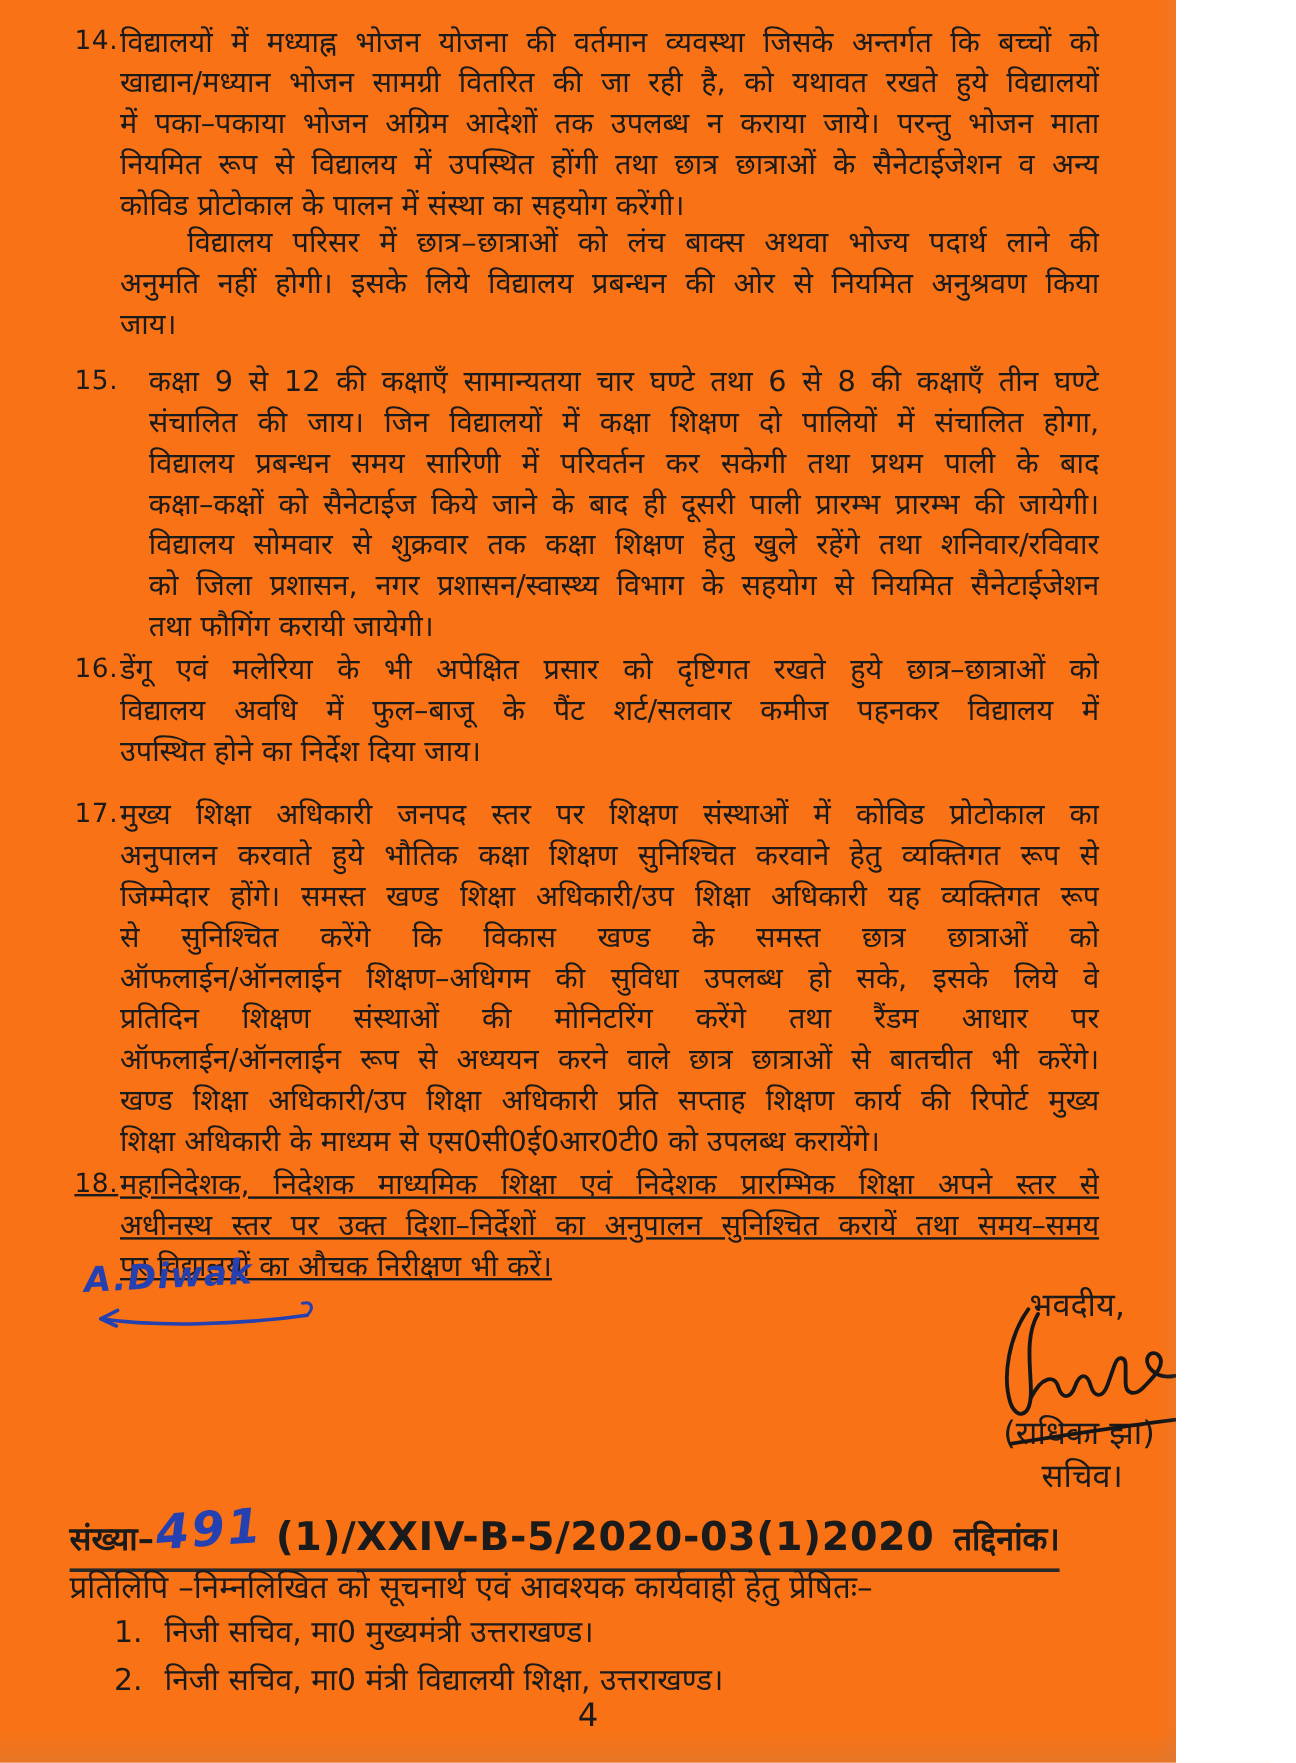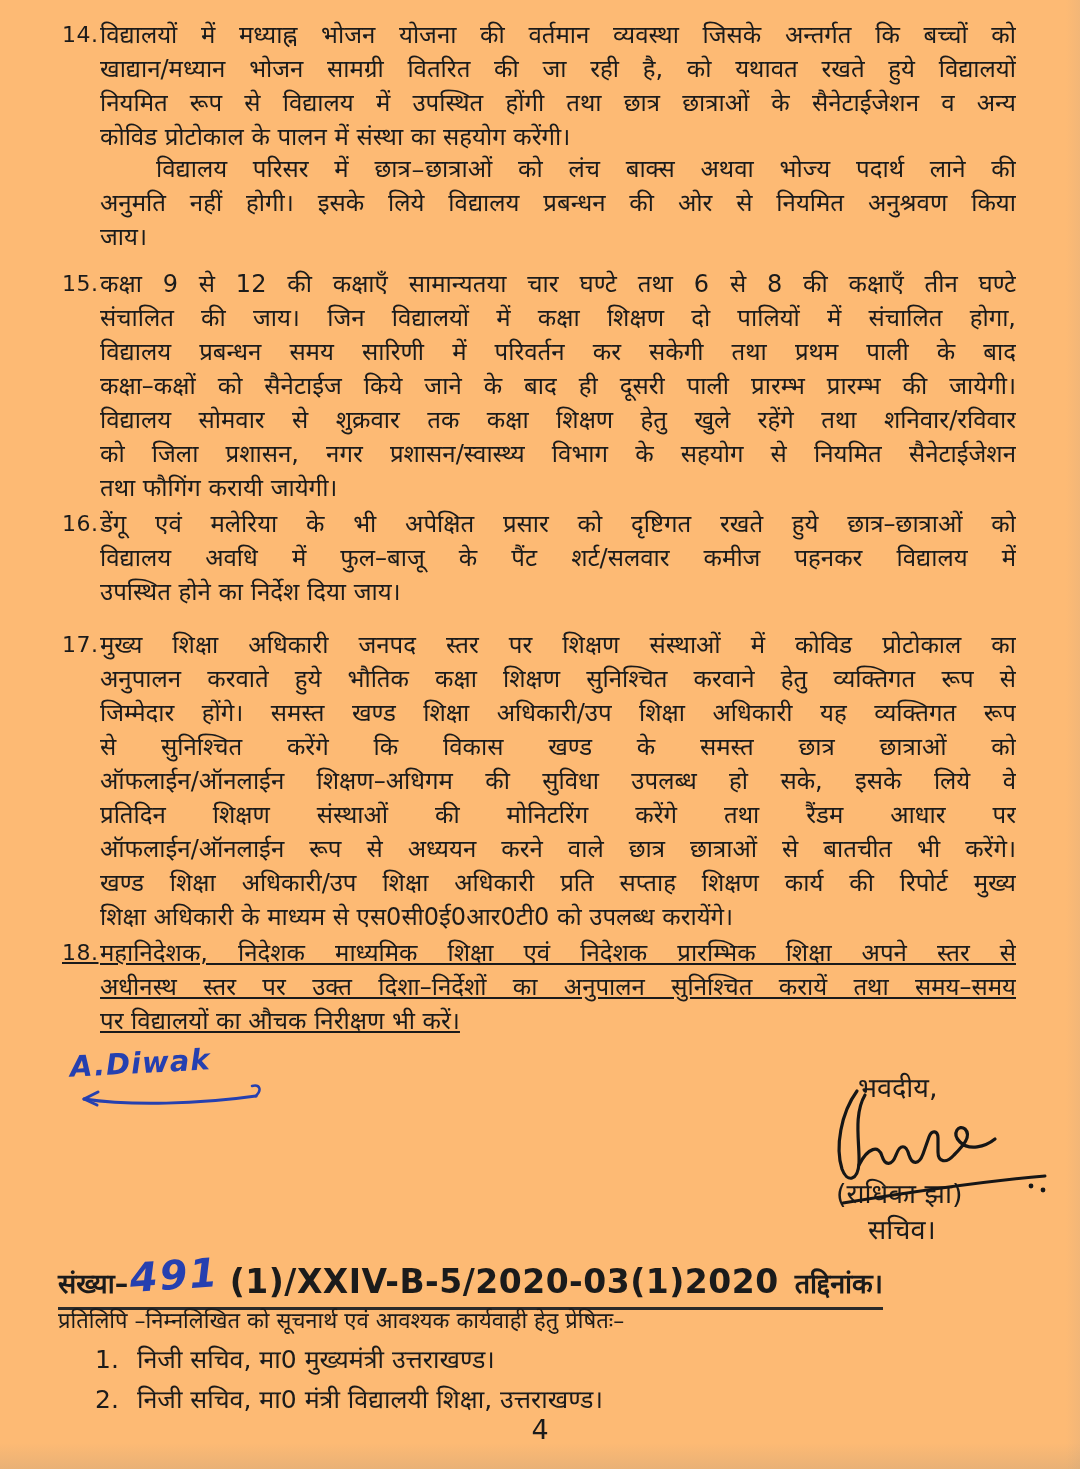--- a/index.html
+++ b/index.html
@@ -1,24 +1,24 @@
 <!DOCTYPE html>
 <html lang="hi"><head>
 <meta charset="utf-8">
 <style>
   html,body{margin:0;padding:0;background:#ffffff;}
   body{font-family:"DejaVu Sans","Liberation Sans",sans-serif;color:#1b1b1b;}
-  .page{position:relative;width:1080px;height:1469px;background:#fdba74;overflow:hidden;}
+  .page{position:relative;width:980px;height:1469px;background:#f97316;overflow:hidden;}
 
   
   .doc-body{position:absolute;top:18px;left:62px;right:64px;}
   .item{display:flex;margin-top:2px;}
   .item:first-child{margin-top:0;}
   .item:nth-child(2){margin-top:0;font-family:Liberation Mono, monospace;}
-  .item:nth-child(3){margin-top:11px;}
+  .item:nth-child(3){margin-top:11px;gap:24px;}
   .item:nth-child(4){margin-top:2px;}
   .item:nth-child(5){margin-top:19px;}
   .item:nth-child(6){margin-top:2px;text-decoration:underline;}
   .num{flex:none;width:38px;font-size:22px;line-height:34px;letter-spacing:0.5px;}
   .lines{flex:1;min-width:0;}
   .line{height:34px;line-height:34px;font-size:24px;text-align:justify;text-align-last:justify;overflow:hidden;white-space:normal;}
   .line.last{text-align-last:left;}
   .line.indent{text-indent:56px;}
 
   
@@ -35,21 +35,21 @@
   .sig-svg{position:absolute;left:835px;top:1085px;}
 
   
   .num-line{position:absolute;left:58px;top:1256px;white-space:nowrap;}
   .num-line-inner{display:inline-block;border-bottom:3px solid #2a2a2a;padding-bottom:5px;}
   .nl-prefix{font-size:27px;font-weight:bold;}
   .hand-num{display:inline-block;font-size:40px;font-style:italic;font-weight:bold;
     transform:rotate(-4deg) translateY(-4px);margin:0 10px 0 2px;letter-spacing:2px;}
   .nl-ref{font-size:33px;font-weight:bold;letter-spacing:0.5px;}
   .nl-suffix{font-size:27px;font-weight:bold;margin-left:16px;}
-  .copy-heading{position:absolute;left:58px;top:1304px;font-size:22px;white-space:nowrap;}
+  .copy-heading{position:absolute;left:58px;top:1304px;font-size:26px;white-space:nowrap;}
   .copy-list{position:absolute;left:95px;top:1340px;margin:0;padding:0;list-style:none;}
   .copy-item{display:flex;height:40px;line-height:40px;font-size:25px;}
   .copy-num{flex:none;width:42px;}
   .page-num{position:absolute;left:0;right:0;top:1414px;text-align:center;font-size:27px;}
 
   
   .scan-shade{position:absolute;left:0;right:0;bottom:0;height:26px;pointer-events:none;
     background:linear-gradient(to bottom,rgba(255,255,255,0),rgba(130,130,128,0.16));}
   .scan-edge{position:absolute;top:0;bottom:0;right:0;width:14px;pointer-events:none;
     background:linear-gradient(to right,rgba(255,255,255,0),rgba(150,150,148,0.10));}
@@ -58,20 +58,21 @@
 <body>
 
 <div class="page">
 
   <main class="doc-body">
       <div class="item">
         <div class="num">14.</div>
         <div class="lines">
           <div class="line">विद्यालयों में मध्याह्न भोजन योजना की वर्तमान व्यवस्था जिसके अन्तर्गत कि बच्चों को</div>
           <div class="line">खाद्यान/मध्यान भोजन सामग्री वितरित की जा रही है, को यथावत रखते हुये विद्यालयों</div>
+          <div class="line">में पका–पकाया भोजन अग्रिम आदेशों तक उपलब्ध न कराया जाये। परन्तु भोजन माता</div>
           <div class="line">नियमित रूप से विद्यालय में उपस्थित होंगी तथा छात्र छात्राओं के सैनेटाईजेशन व अन्य</div>
           <div class="line last">कोविड प्रोटोकाल के पालन में संस्था का सहयोग करेंगी।</div>
         </div>
       </div>
       <div class="item">
         <div class="num"></div>
         <div class="lines">
           <div class="line indent">विद्यालय परिसर में छात्र–छात्राओं को लंच बाक्स अथवा भोज्य पदार्थ लाने की</div>
           <div class="line">अनुमति नहीं होगी। इसके लिये विद्यालय प्रबन्धन की ओर से नियमित अनुश्रवण किया</div>
           <div class="line last">जाय।</div>

